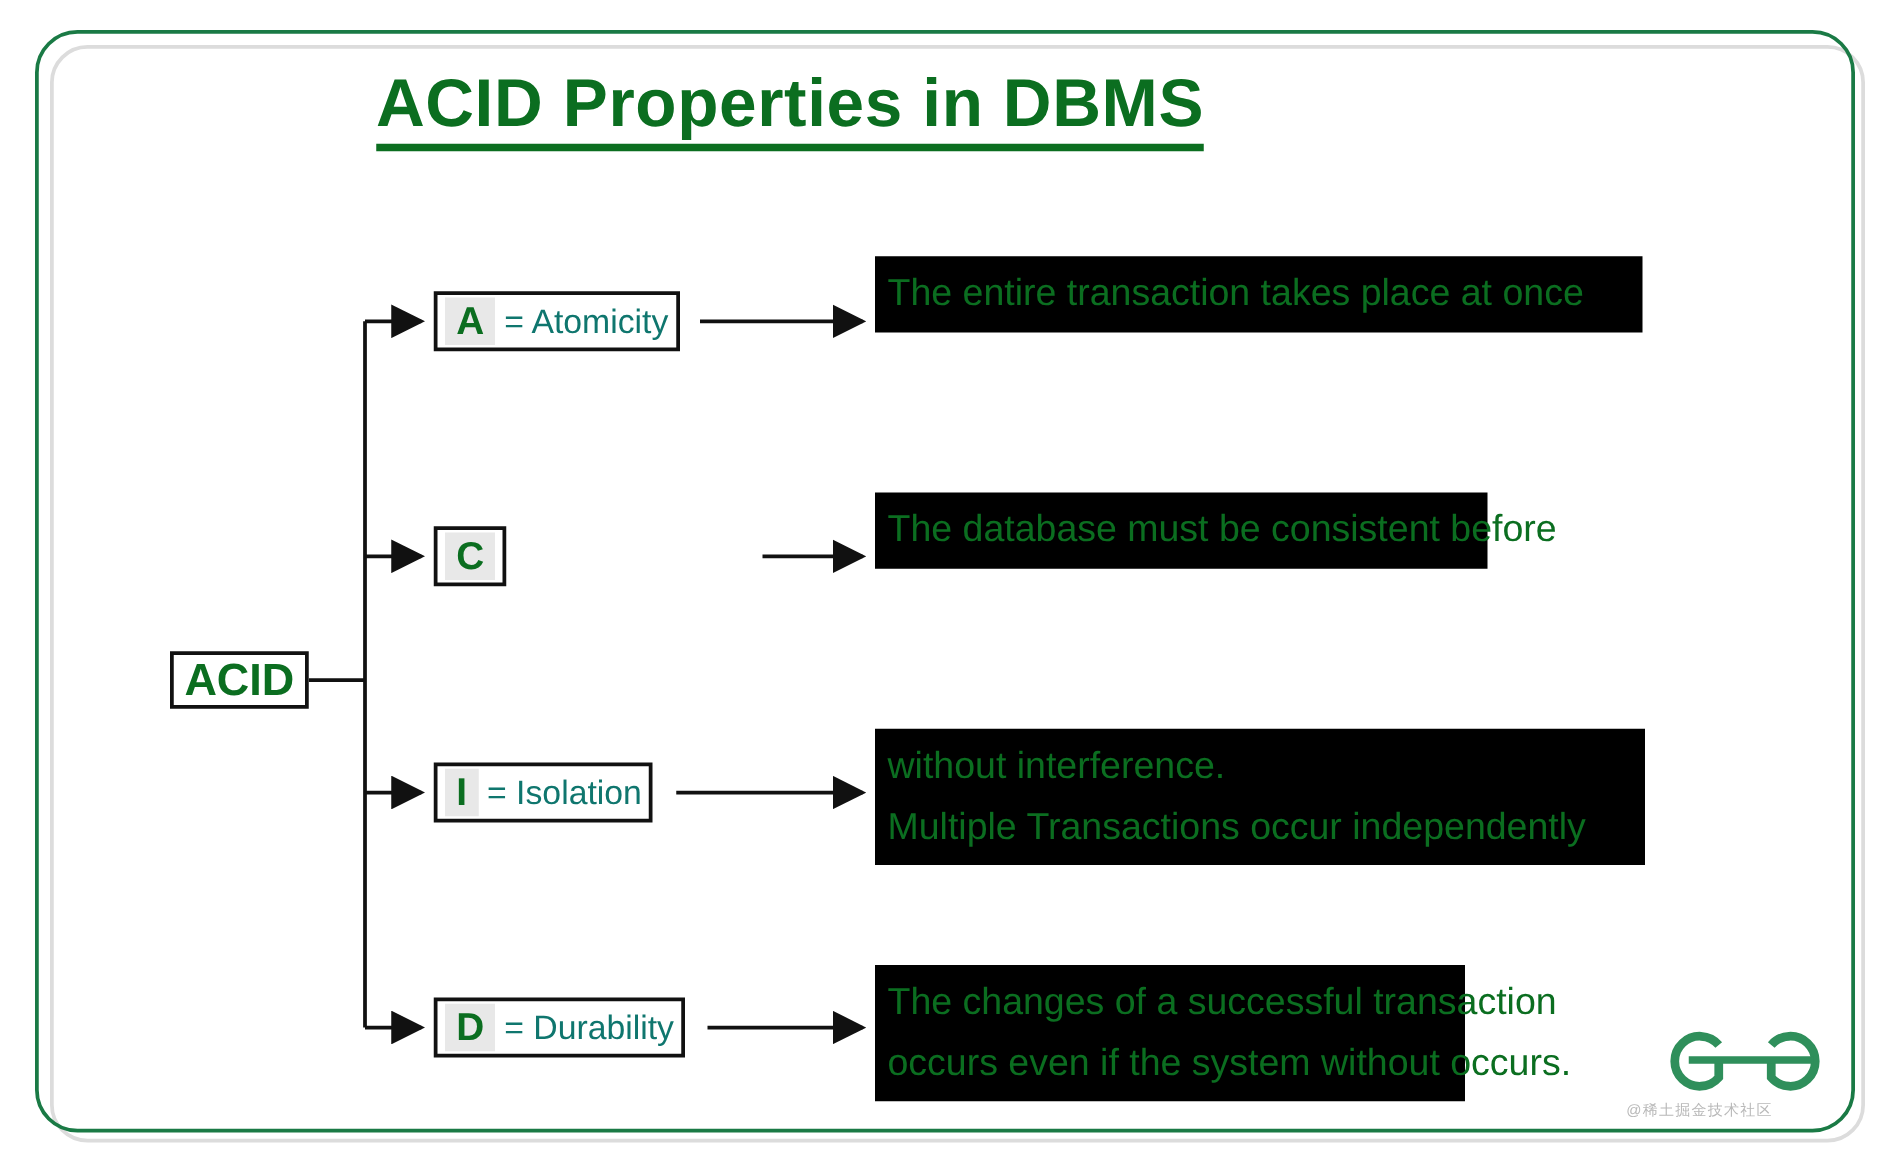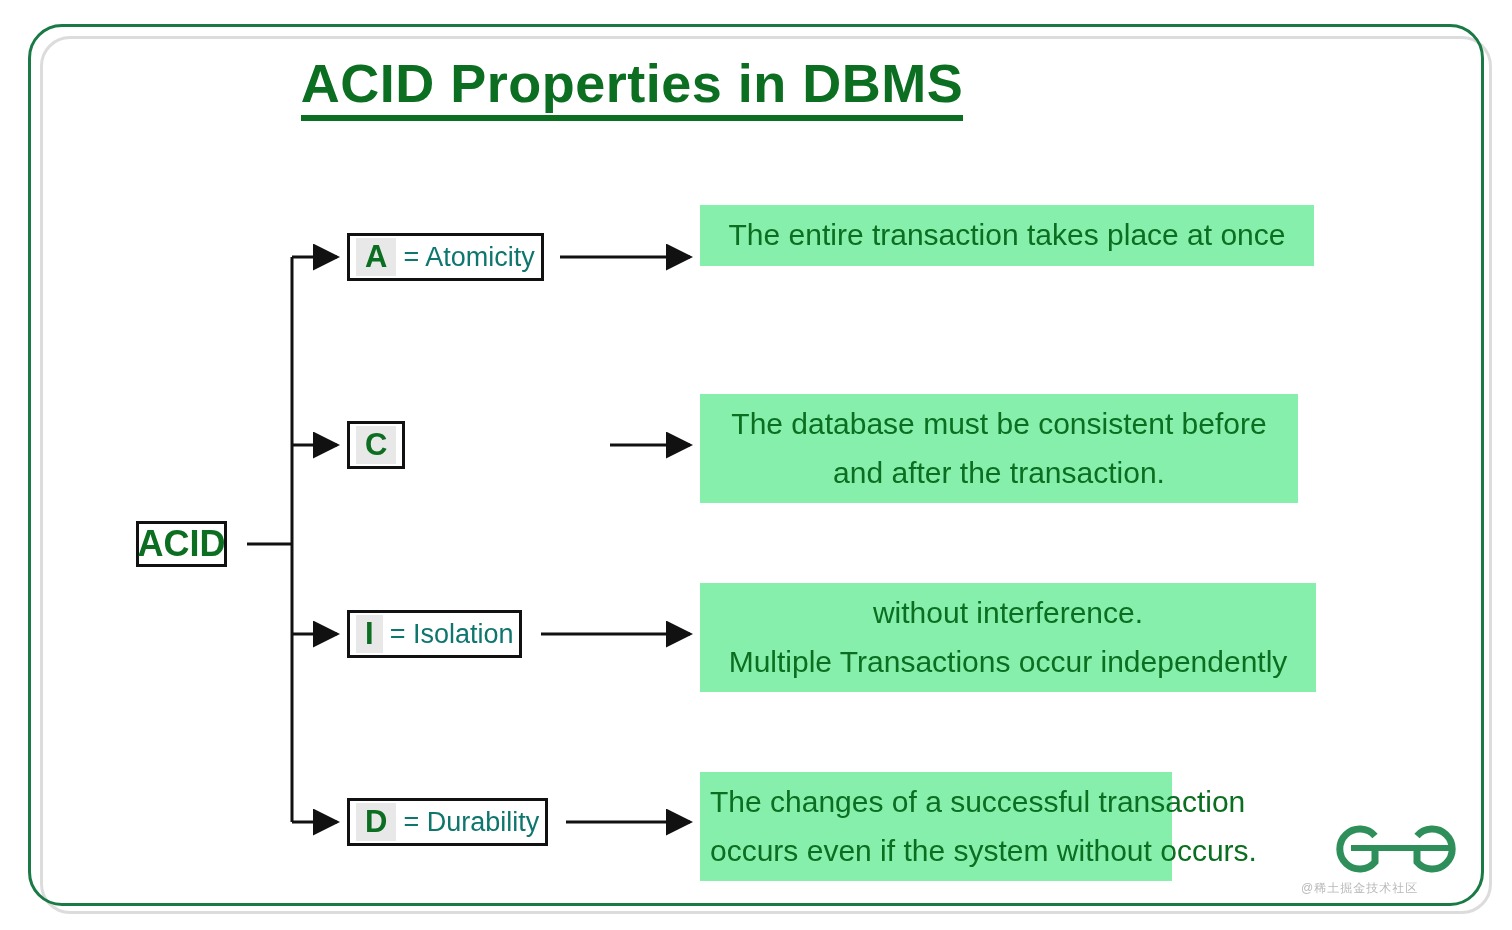--- a/index.html
+++ b/index.html
@@ -49,21 +49,21 @@
   }
   .title span{
     border-bottom:6px solid #0b6e20;
     padding-bottom:2px;
   }
 
   
   .root-box{
     position:absolute;
     left:136px; top:521px;
-    width:91px; height:46px;
+    width:111px; height:46px;
     border:3px solid #111111;
     background:#ffffff;
     display:flex; align-items:center; justify-content:center;
     font-size:36px; font-weight:bold; color:#0b6e20;
     z-index:4;
   }
 
   
   .wires{
     position:absolute;
@@ -95,25 +95,24 @@
   .prop-text{
     color:#0f766e;
     font-size:27px;
     padding-left:7px;
     line-height:1;
   }
 
   
   .desc{
     position:absolute;
-    background:#86efac;
+    background:#000000;
     color:#0b6e20;
     font-size:30px;
     line-height:1.62;
-    text-align:center;
     padding:6px 10px;
     z-index:3;
   }
   .desc .l{ display:block; white-space:nowrap; }
 
   
   .gfg-logo{
     position:absolute;
     left:1335px; top:818px;
     width:122px; height:60px;
@@ -171,23 +170,22 @@
     <span class="prop-letter">A</span>
     <span class="prop-text">= Atomicity</span>
   </div>
   <div class="desc" style="left:700px; top:205px; width:614px;">
     <span class="l">The entire transaction takes place at once</span>
   </div>
 
   <div class="prop-box" style="left:347px; top:421px;">
     <span class="prop-letter">C</span>
   </div>
-  <div class="desc" style="left:700px; top:394px; width:598px;">
+  <div class="desc" style="left:700px; top:394px; width:490px;">
     <span class="l">The database must be consistent before</span>
-    <span class="l">and after the transaction.</span>
   </div>
 
   <div class="prop-box" style="left:347px; top:610px;">
     <span class="prop-letter">I</span>
     <span class="prop-text">= Isolation</span>
   </div>
   <div class="desc" style="left:700px; top:583px; width:616px;">
     <span class="l">without interference.</span>
     <span class="l">Multiple Transactions occur independently</span>
   </div>

